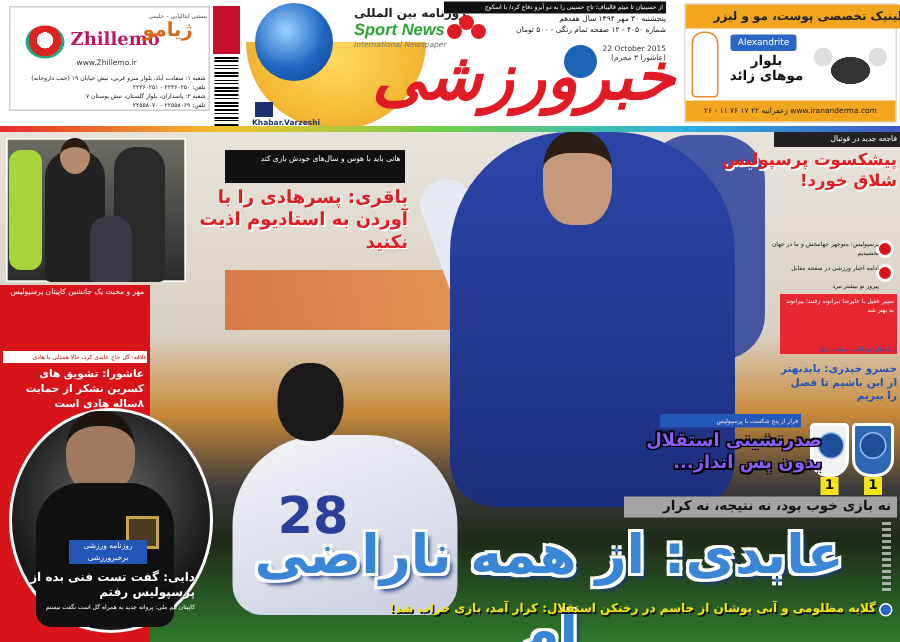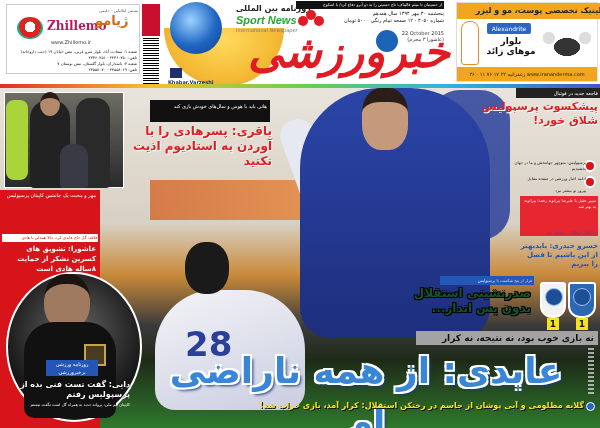--- a/index.html
+++ b/index.html
@@ -90,21 +90,21 @@
 .rc2-box{left:520px;top:196px;width:78px;height:40px;background:#e7262f}
 .rc2-txt{left:522px;top:198px;width:74px;font-size:4px;line-height:6px;color:#fff}
 .rc3-blue{left:530px;top:230px;width:68px;font-size:4px;line-height:6px;color:#1d56b8}
 .rc3-title{left:520px;top:242px;width:78px;font-size:7px;font-weight:bold;line-height:9px;color:#1d56b8}
 
 .badge1{left:568px;top:282px;width:28px;height:36px;background:#2c68b4;border:2px solid #fff;border-radius:3px 3px 12px 12px}
 .badge2{left:540px;top:282px;width:26px;height:36px;background:#f2f2f2;border:2px solid #fff;border-radius:3px 3px 12px 12px}
 .badge1 i,.badge2 i{position:absolute;left:3px;top:4px;width:18px;height:18px;border-radius:50%;background:#1d4e98;border:1px solid #9bc3ee}
 .score{width:12px;height:12px;background:#f6e21a;color:#111;font-size:9px;font-weight:bold;line-height:12px;text-align:center}
 .pink-kicker{left:440px;top:276px;width:94px;height:9px;background:#2458b8;color:#f8d7e1;font-size:4px;line-height:9px;padding-right:2px}
-.hl2{left:393px;top:286px;width:138px;font-size:12px;font-weight:bold;line-height:15px;color:#14532d;text-shadow:1px 1px 0 #000,-1px -1px 0 #000,1px -1px 0 #000,-1px 1px 0 #000}
+.hl2{left:410px;top:286px;width:138px;font-size:12px;font-weight:bold;line-height:15px;color:#8b5cf6;text-shadow:1px 1px 0 #000,-1px -1px 0 #000,1px -1px 0 #000,-1px 1px 0 #000}
 .yellow-bar{left:416px;top:331px;width:182px;height:14px;background:#a3a3a3;color:#111;font-size:9px;font-weight:bold;line-height:14px;padding-right:4px}
 
 .hl-main{left:150px;top:345px;width:432px;height:52px;font-size:36px;font-weight:bold;line-height:52px;color:#3a86d6;text-shadow:2px 2px 0 #fff,-2px -2px 0 #fff,2px -2px 0 #fff,-2px 2px 0 #fff,3px 3px 3px #1a3a7a;text-align:center}
 .hl-sub{left:176px;top:400px;width:408px;font-size:8px;font-weight:bold;line-height:12px;color:#f6e21a;text-shadow:1px 1px 0 #111}
 .hl-sub-icon{left:586px;top:402px;width:9px;height:9px;border-radius:50%;background:#2a63c4;border:1px solid #fff}
 .vert-credit{left:588px;top:348px;width:6px;height:48px;background:repeating-linear-gradient(180deg,#fff 0 2px,transparent 2px 4px);opacity:.6}
 </style>
 </head>
 <body>
 

